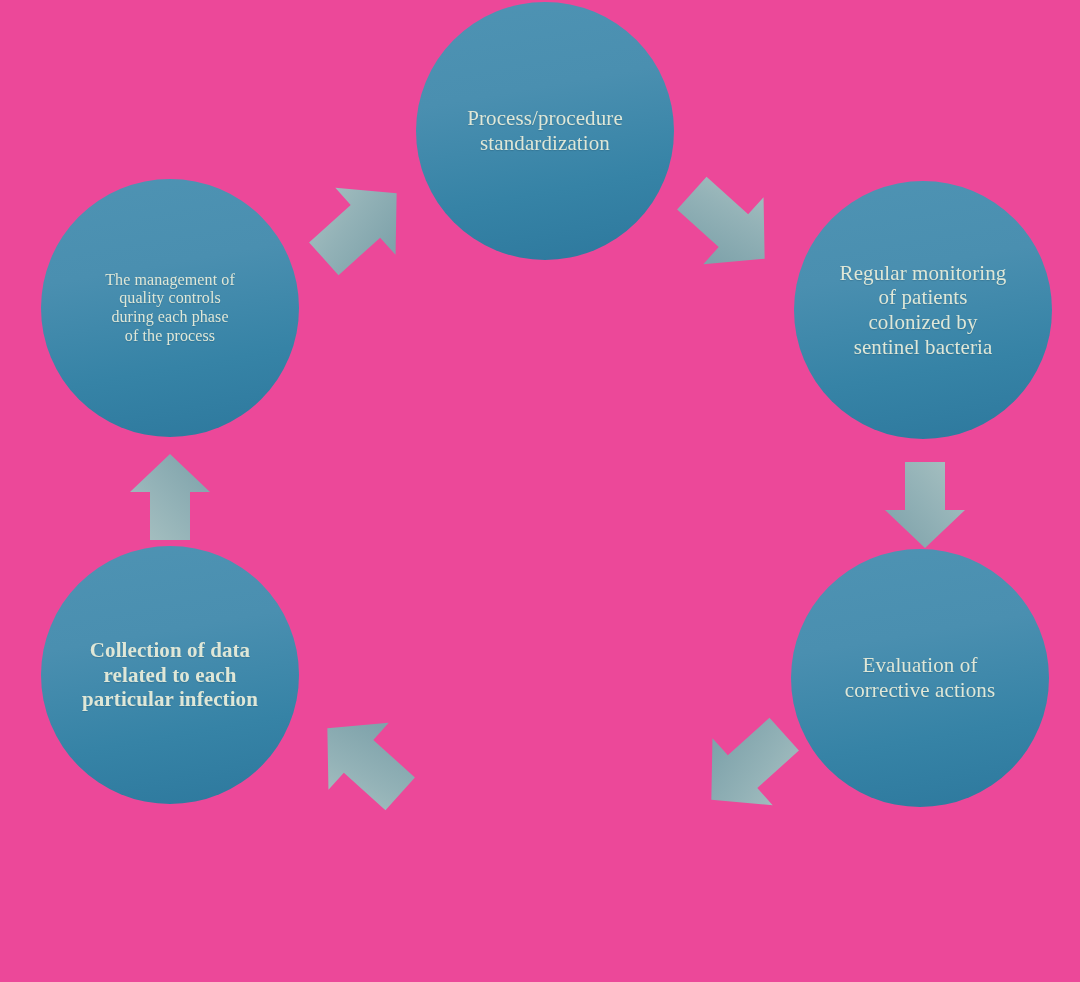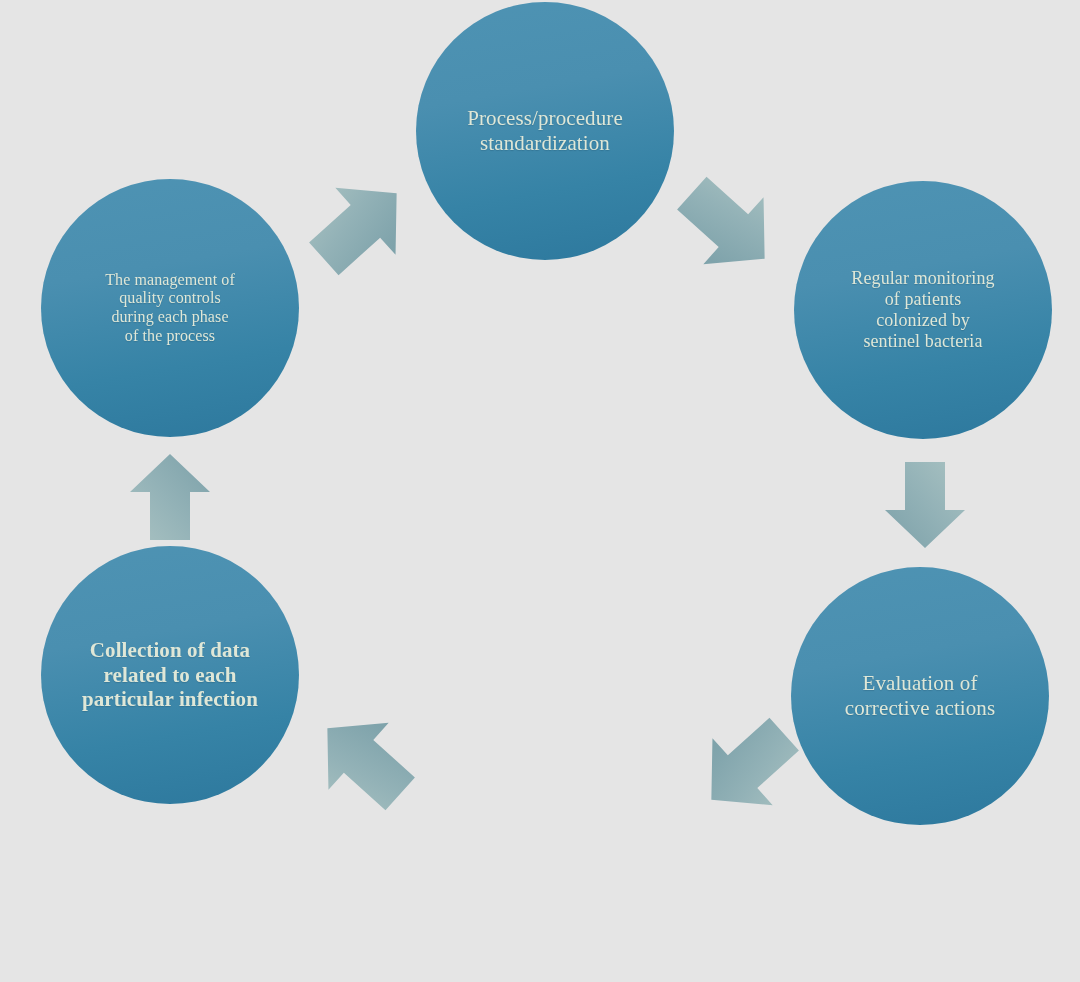--- a/index.html
+++ b/index.html
@@ -10,21 +10,21 @@
   body {
     width: 1080px;
     height: 982px;
     overflow: hidden;
     font-family: "Liberation Serif", "DejaVu Serif", serif;
   }
   #diagram-root {
     position: relative;
     width: 1080px;
     height: 982px;
-    background: #e5e5e5;
+    background: #ec4899;
   }
   #diagram-svg {
     position: absolute;
     left: 0;
     top: 0;
     width: 1080px;
     height: 982px;
     display: block;
   }
   .node-circle {
@@ -43,27 +43,27 @@
     font-size: 21px;
     line-height: 1.17;
     letter-spacing: 0.1px;
     padding: 0 14px;
     white-space: pre-line;
     text-shadow: 0 1px 1px rgba(20,60,80,0.22);
   }
   
   #node-0 { left: 416px; top:   2px; width: 258px; height: 258px; }
   #node-1 { left: 794px; top: 181px; width: 258px; height: 258px; }
-  #node-2 { left: 791px; top: 567px; width: 258px; height: 258px; }
+  #node-2 { left: 791px; top: 549px; width: 258px; height: 258px; }
   #node-3 { left: 416px; top: 719px; width: 258px; height: 258px; }
   #node-4 { left:  41px; top: 546px; width: 258px; height: 258px; }
   #node-5 { left:  41px; top: 179px; width: 258px; height: 258px; }
 
   #node-0 .node-label { font-size: 21px; }
-  #node-1 .node-label { font-size: 18px; }
+  #node-1 .node-label { font-size: 21px; }
   #node-2 .node-label { font-size: 21px; }
   #node-3 .node-label { font-size: 21px; line-height: 1.16; }
   #node-4 .node-label { font-size: 21px; font-weight: bold; }
   #node-5 .node-label { font-size: 16px; }
 </style>
 </head>
 <body>
 
 <div id="diagram-root">
 

